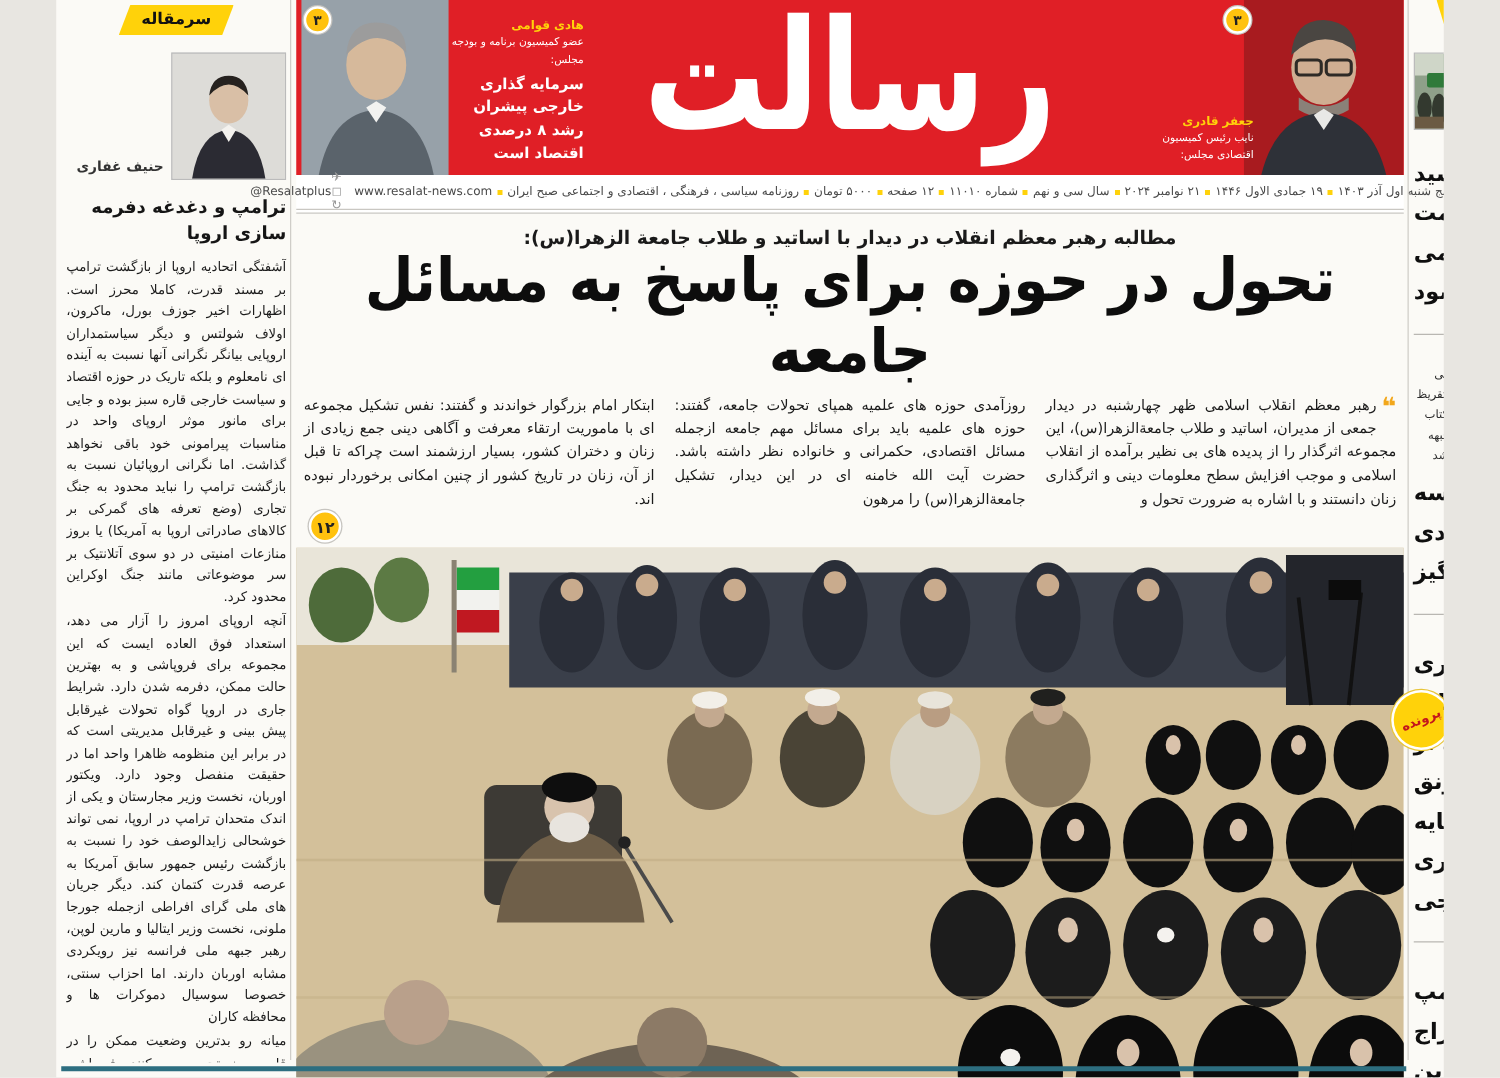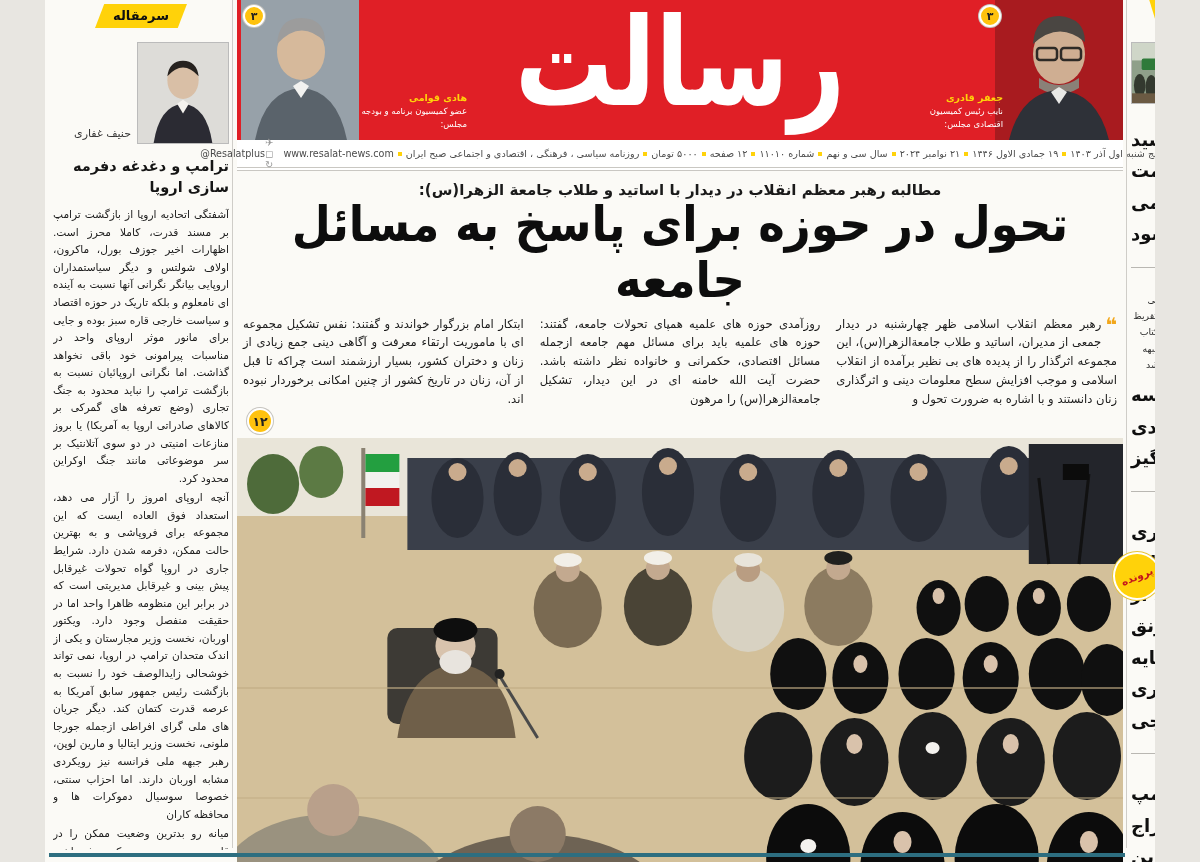--- a/index.html
+++ b/index.html
@@ -27,21 +27,21 @@
   }
   .sep { position:relative; height:28px; margin-top:4px; }
   .sep .line { position:absolute; top:13px; left:0; right:0; height:1px; background:#b9b7b2; }
   .sep .pnum { position:absolute; top:0; left:50%; transform:translateX(-50%); }
 
   
   .editorial { position:absolute; left:8px; top:4px; width:176px; height:846px; overflow:hidden; }
   .editorial .ribbon-wrap { text-align:center; }
   .ed-photo-row { margin-top:14px; display:flex; align-items:flex-end; gap:6px; }
   .ed-photo { width:92px; height:102px; border:1px solid #bbb; background:#dcdcda; flex:none; }
-  .ed-author { font-size:11px; font-weight:normal; color:#333; padding-bottom:4px;text-align:right; }
+  .ed-author { font-size:11px; font-weight:bold; color:#333; padding-bottom:4px;text-align:right; }
   .ed-title { margin-top:12px; font-size:14.5px; font-weight:bold; line-height:1.45; }
   .ed-body { margin-top:8px; font-size:10.6px; line-height:1.66; text-align:justify; color:#1c1c1c; }
   .ed-body p { margin-bottom:2px; }
 
   
   .main { position:absolute; left:192px; top:0; width:886px; height:856px; }
 
   .masthead { position:relative; height:140px; background:#e01f26; overflow:hidden; }
   .logo {
     position:absolute; left:50%; top:44%; transform:translate(-50%,-50%) scaleY(1.25);
@@ -144,20 +144,21 @@
           <rect width="118" height="140" fill="#97a1a9"></rect>
           <ellipse cx="60" cy="52" rx="24" ry="28" fill="#d6b99b"></ellipse>
           <path d="M36 44 q24 -26 48 -2 q0 -24 -24 -24 q-22 0 -24 26z" fill="#9c9c9c"></path>
           <path d="M14 140 q10 -50 46 -52 q36 2 46 52z" fill="#5a636b"></path>
           <path d="M52 86 l8 12 l8 -12 l-8 -5z" fill="#f2f2f0"></path>
         </svg>
         <div class="pnum">۳</div>
         <div class="txt">
           <div class="nm">هادی قوامی</div>
           <div class="rl">عضو کمیسیون برنامه و بودجه مجلس:</div>
+          <div class="tt">سرمایه گذاری خارجی پیشران رشد ۸ درصدی اقتصاد است</div>
         </div>
       </div>
 
       <div class="promo promo-right">
         <svg class="photo" viewBox="0 0 128 140" preserveAspectRatio="none" style="width:128px;height:140px">
           <rect width="128" height="140" fill="#a81b1f"></rect>
           <ellipse cx="64" cy="54" rx="26" ry="30" fill="#cfae92"></ellipse>
           <path d="M38 44 q26 -24 52 -2 q0 -24 -26 -26 q-24 0 -26 28z" fill="#4a4642"></path>
           <path d="M44 78 q20 14 40 0 l0 10 q-20 12 -40 0z" fill="#8a8178"></path>
           <rect x="42" y="48" width="20" height="12" rx="3" fill="none" stroke="#2e2a26" stroke-width="2.5"></rect>

